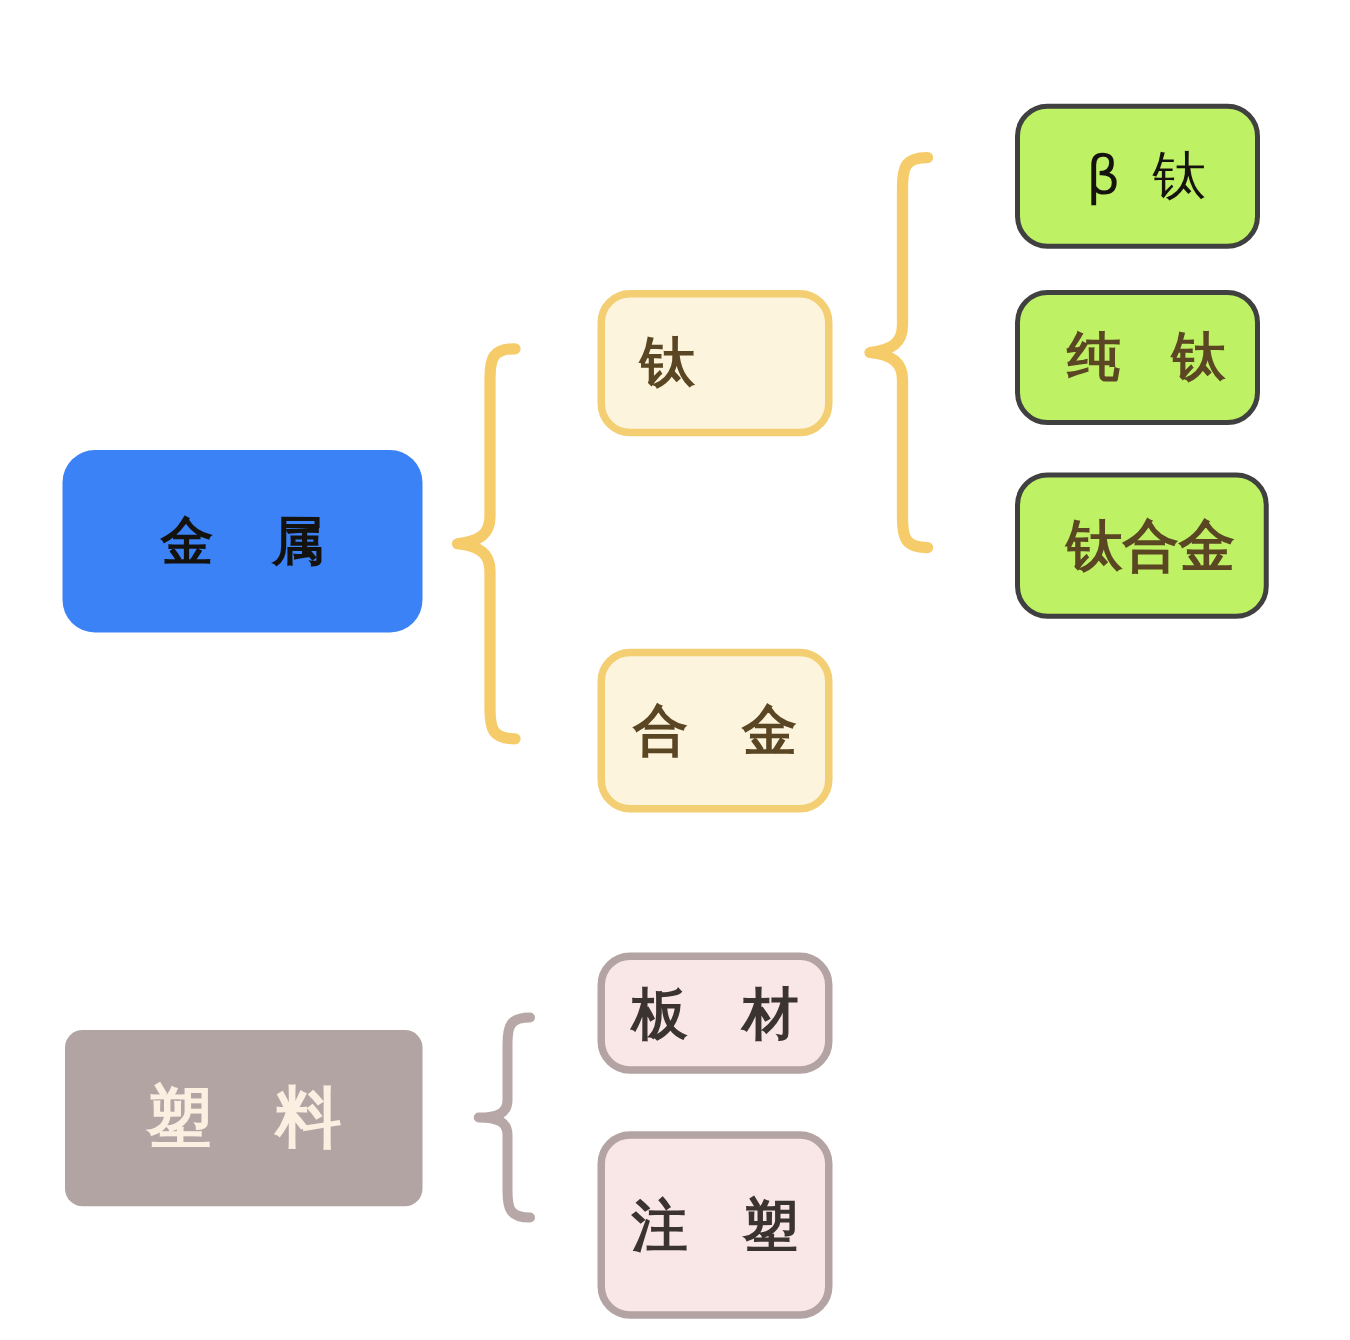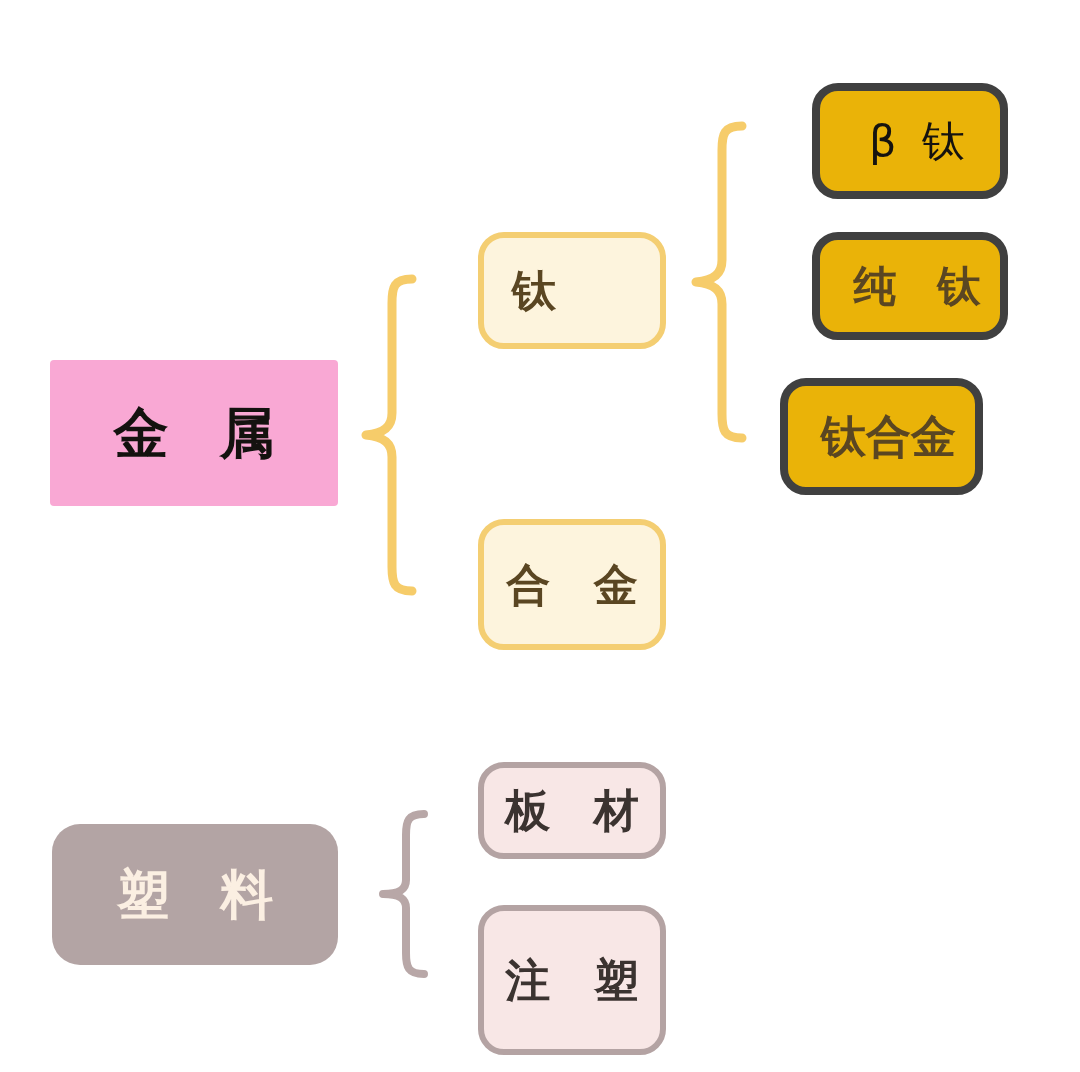--- a/index.html
+++ b/index.html
@@ -28,39 +28,39 @@
     line-height: 1;
     white-space: nowrap;
   }
 
   
   .node--metal-root {
     left: 50px;
     top: 360px;
     width: 288px;
     height: 146px;
-    background: #f9a8d4;
+    background: #3b82f6;
     border: none;
-    border-radius: 4px;
+    border-radius: 26px;
     color: #14120f;
-    font-size: 55px;
+    font-size: 42px;
     font-weight: 700;
     letter-spacing: 16px;
     text-indent: 16px;
   }
 
   
   .node--plastic-root {
     left: 52px;
     top: 824px;
     width: 286px;
     height: 141px;
     background: #b3a4a4;
     border: none;
-    border-radius: 28px;
+    border-radius: 14px;
     color: #fbefe2;
     font-size: 53px;
     font-weight: 700;
     letter-spacing: 16px;
     text-indent: 16px;
   }
 
   
   .node--cream {
     background: #fdf4dd;
@@ -83,22 +83,22 @@
     top: 519px;
     width: 188px;
     height: 131px;
     font-size: 44px;
     letter-spacing: 14px;
     text-indent: 14px;
   }
 
   
   .node--pink-amber {
-    background: #eab308;
-    border: 8px solid #404040;
+    background: #bef264;
+    border: 4px solid #404040;
     border-radius: 26px;
     color: #5a4622;
     font-weight: 700;
     padding-left: 14px;
   }
   .node--beta-ti {
     left: 812px;
     top: 83px;
     width: 196px;
     height: 116px;
@@ -111,21 +111,21 @@
   .node--pure-ti {
     left: 812px;
     top: 232px;
     width: 196px;
     height: 108px;
     font-size: 43px;
     letter-spacing: 13px;
     text-indent: 13px;
   }
   .node--ti-alloy {
-    left: 780px;
+    left: 812px;
     top: 378px;
     width: 203px;
     height: 117px;
     font-size: 45px;
   }
 
   
   .node--pink-mauve {
     background: #f8e7e6;
     border: 6px solid #b4a3a3;

